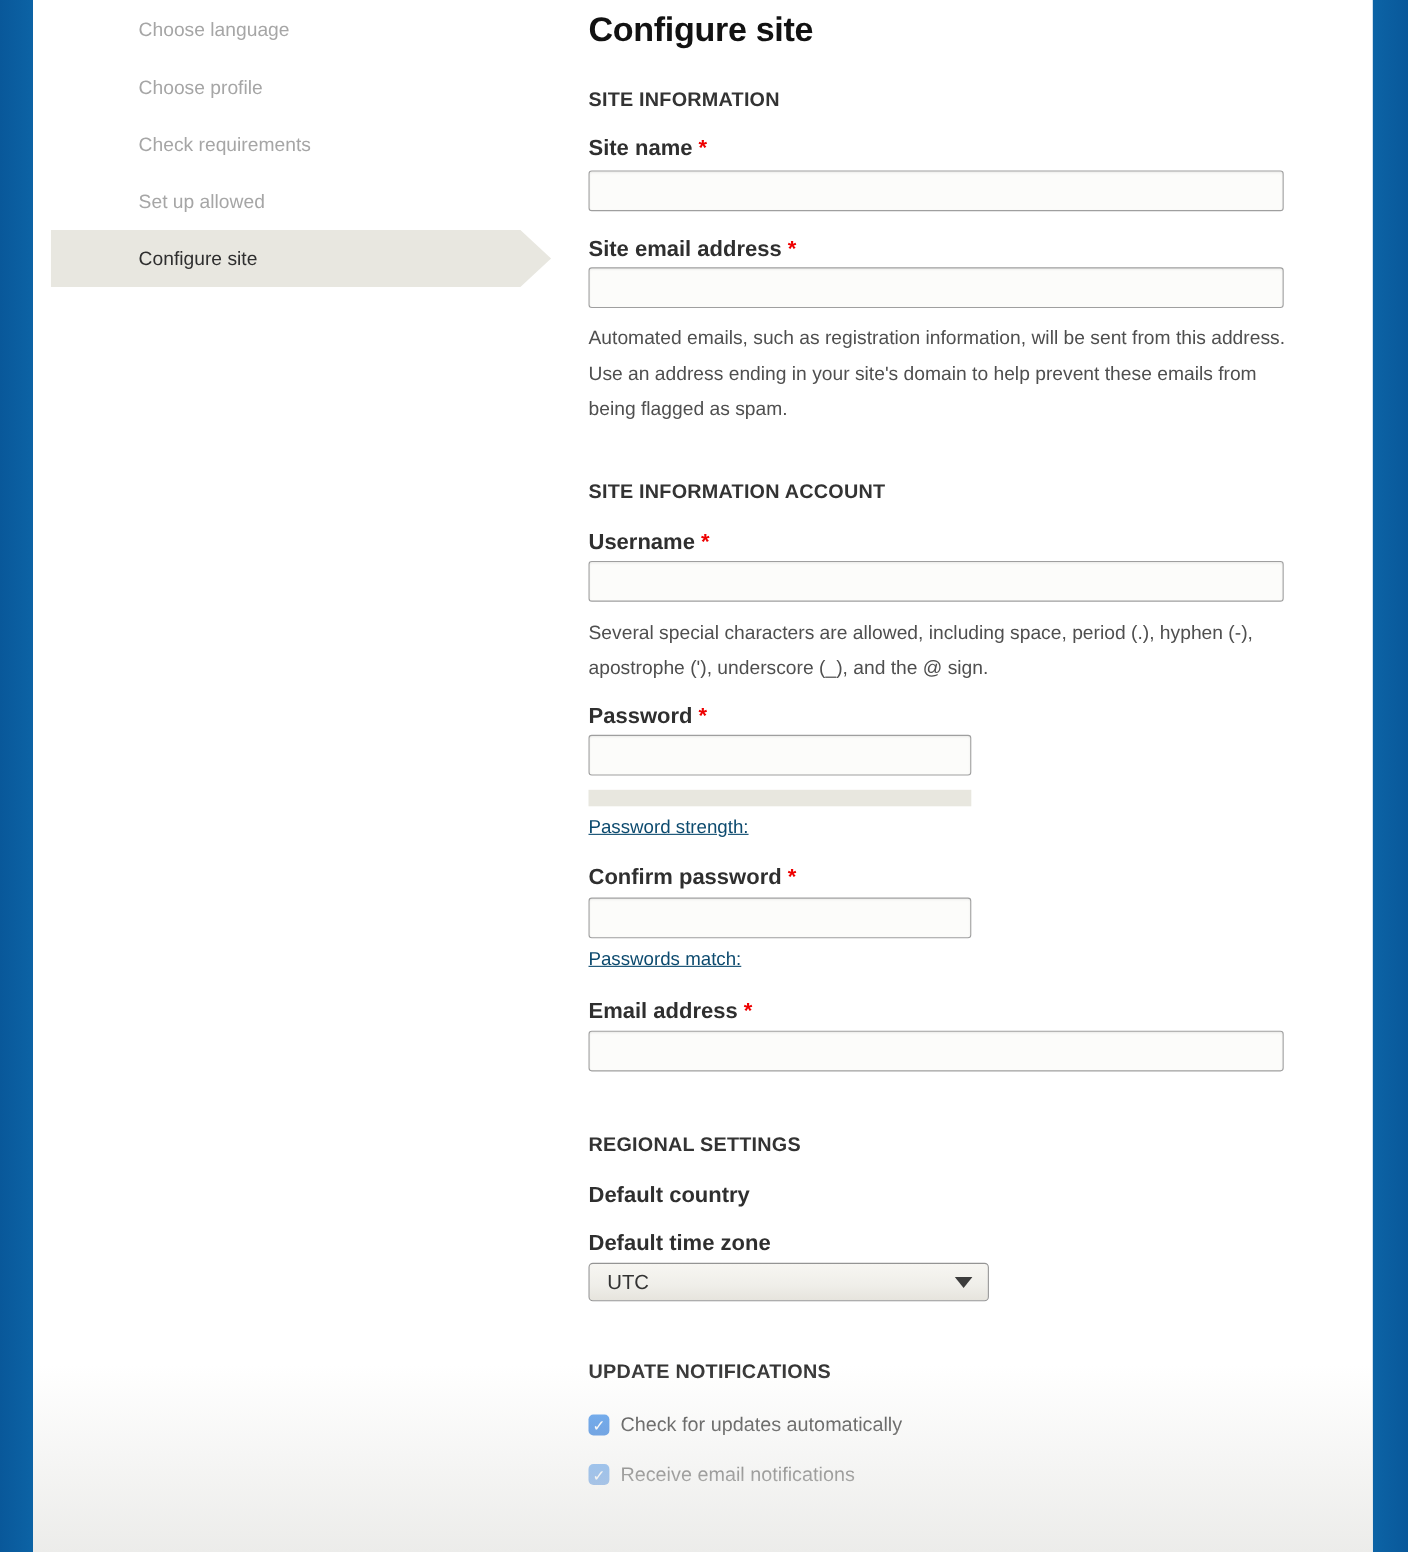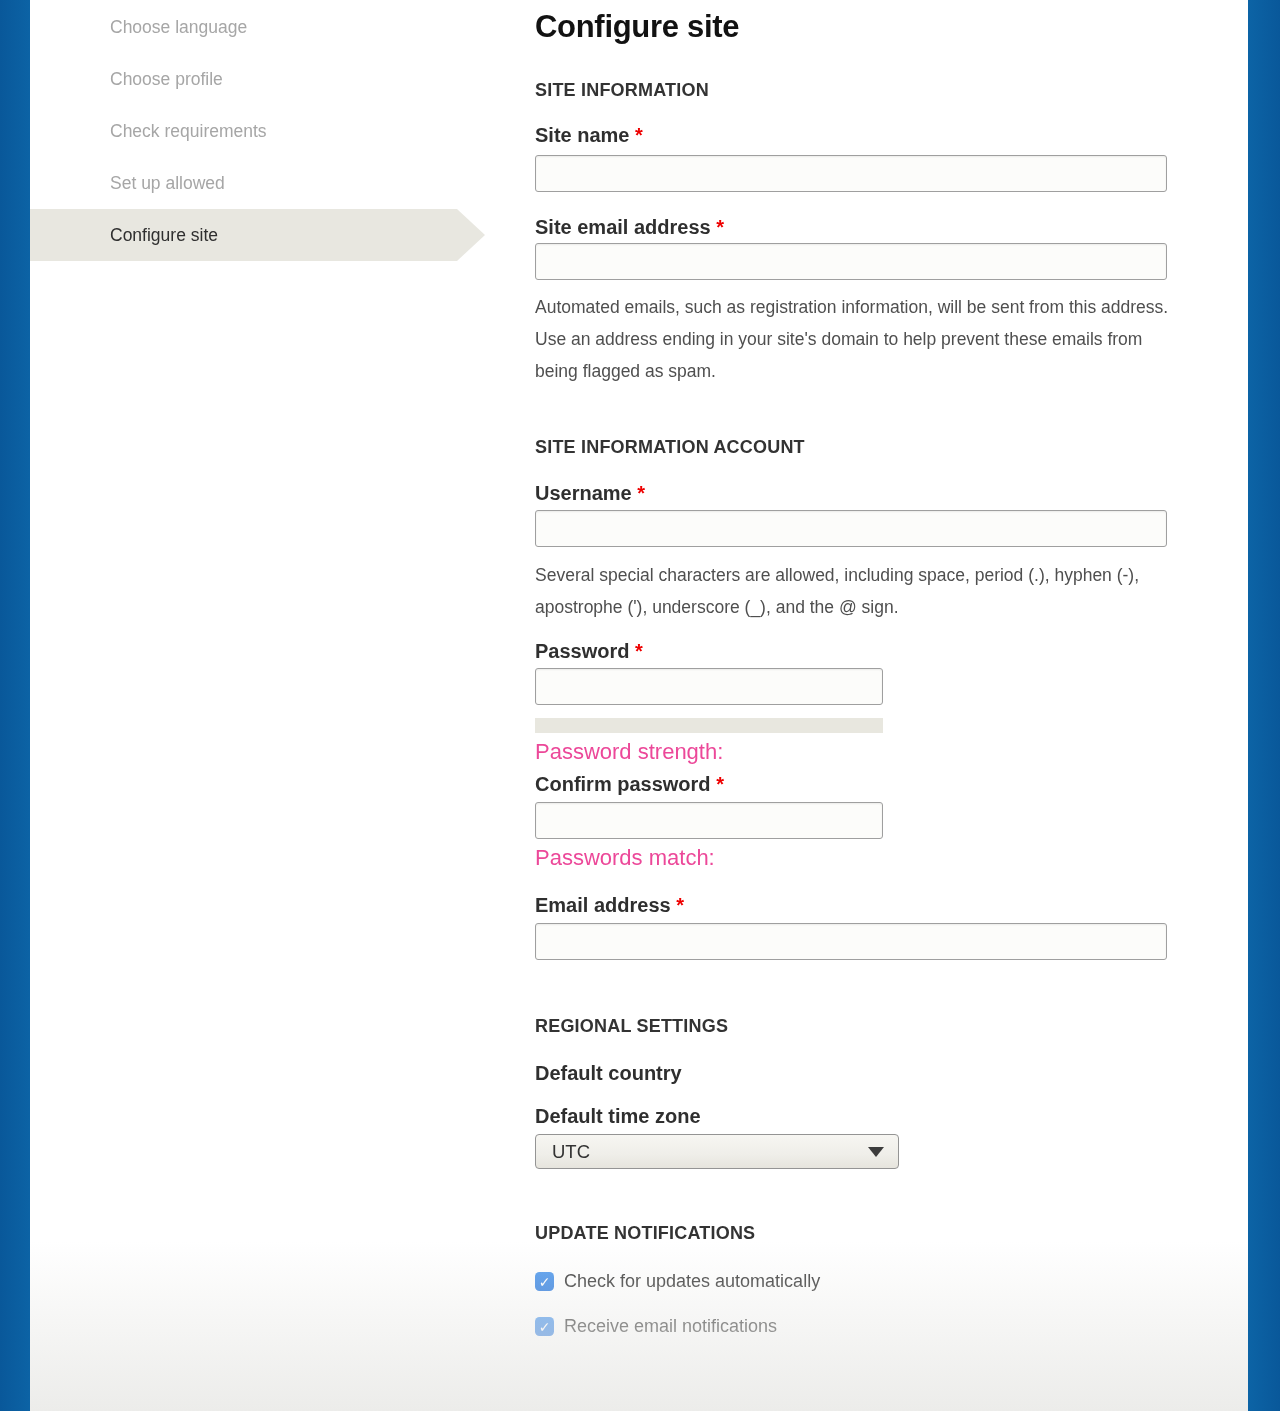--- a/index.html
+++ b/index.html
@@ -12,21 +12,21 @@
     position:absolute; left:30px; top:0; width:1218px; height:1411px;
     background:#ffffff;
   }
   .card::after {
     content:""; position:absolute; left:0; right:0; bottom:0; height:170px;
     background:linear-gradient(180deg, rgba(236,236,234,0) 0%, #ececea 100%);
     pointer-events:none; z-index:2;
   }
 
   
-  .sidebar { position:absolute; left:0; top:1px; width:470px; z-index:1;text-align:center; }
+  .sidebar { position:absolute; left:16px; top:1px; width:470px; z-index:1;text-align:center; }
   .sidebar ul { list-style:none; }
   .sidebar li {
     height:52px; display:flex; align-items:center; padding-left:80px;
     font-size:17.5px; color:#a6a6a6; white-space:nowrap;
   }
   .sidebar li.active {
     width:455px; color:#2f2f2f;
     background:#e8e7e0;
     clip-path:polygon(0 0, calc(100% - 28px) 0, 100% 50%, calc(100% - 28px) 100%, 0 100%);
   }
@@ -37,21 +37,21 @@
   h2.section { font-size:18px; line-height:20px; font-weight:bold; color:#333333; letter-spacing:0.2px; }
   .lbl { display:block; font-size:20px; line-height:20px; font-weight:bold; color:#2f2f2f; }
   .req { color:#ee0000; font-weight:bold; }
   .text-input {
     display:block; height:37px; width:632px; border:1px solid #9f9f9f; border-radius:3px;
     background:#fcfcfa; box-shadow:inset 0 1px 2px rgba(0,0,0,0.07);
     font-family:inherit; font-size:18px; color:#333; padding:0 10px; outline:none;
   }
   .text-input.narrow { width:348px; }
   .desc { font-size:17.5px; line-height:32px; color:#4f4f4f; }
-  .hint { font-size:22px; line-height:22px; color:#ec4899; }
+  .hint { font-size:17px; line-height:22px; color:#0c4a6e;text-decoration:underline; }
   .strength-bar { width:348px; height:15px; background:#e8e7df; }
 
   .select {
     display:flex; align-items:center; height:35px; border:1px solid #949494; border-radius:4px;
     background:linear-gradient(180deg,#f7f6f2 0%,#efeee9 60%,#e6e4dd 100%);
     padding:0 14px 0 16px; cursor:default;
   }
   .select .select-value { flex:1; font-size:18.5px; color:#333333; }
   .select .select-arrow {
     width:0; height:0; border-left:8px solid transparent; border-right:8px solid transparent;
@@ -77,21 +77,21 @@
   .mt-input-siteemail { margin-top:6px; }
   .mt-desc-email { margin-top:11px; }
   .mt-sec-sma   { margin-top:50px; }
   .mt-lbl-user  { margin-top:26px; }
   .mt-input-user { margin-top:7px; }
   .mt-desc-user { margin-top:12px; }
   .mt-lbl-pass  { margin-top:18px; }
   .mt-input-pass { margin-top:7px; }
   .mt-bar       { margin-top:13px; }
   .mt-strength  { margin-top:8px; }
-  .mt-lbl-confirm { margin-top:11px; }
+  .mt-lbl-confirm { margin-top:25px; }
   .mt-input-confirm { margin-top:8px; }
   .mt-match     { margin-top:8px; }
   .mt-lbl-email { margin-top:26px; }
   .mt-input-email { margin-top:8px; }
   .mt-sec-regional { margin-top:56px; }
   .mt-lbl-country { margin-top:27px; }
   .mt-select-country { margin-top:9px; }
   .mt-lbl-tz { margin-top:23px; }
   .mt-select-tz { margin-top:8px; }
   .mt-sec-updates { margin-top:54px; }

